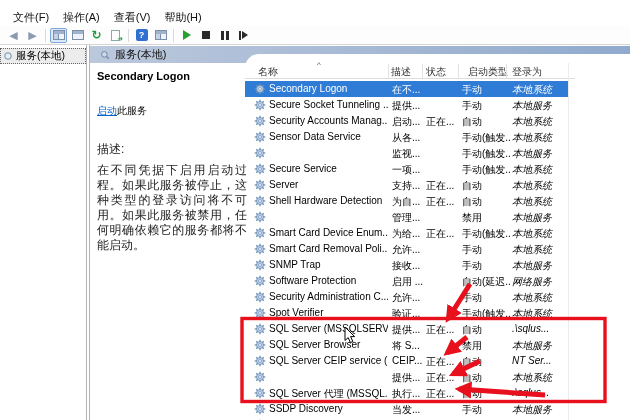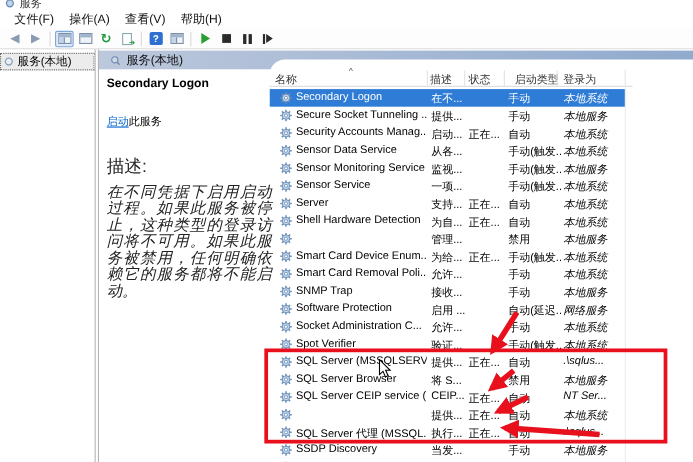--- a/index.html
+++ b/index.html
@@ -45,22 +45,22 @@
 
   .content { position:absolute; left:90px; top:0; width:540px; height:375px; background:#fff; }
   .band { position:absolute; left:0; top:1px; width:540px; height:17px; background:linear-gradient(to right,#bcc8dc,#90aacd); display:flex; align-items:center; gap:5px; padding-left:10px; font-size:11px; color:#101010; }
   .list-shell { position:absolute; left:155px; top:9px; width:385px; height:366px; background:#fff; border-top-left-radius:14px; }
 
   
   .ext { position:absolute; left:7px; top:18px; width:150px; }
   .svc-title { font-size:11px; font-weight:bold; margin-top:7px; color:#000; }
   .start-line { margin-top:22px; font-size:10px; }
   .link { color:#0063cc; text-decoration:underline; cursor:pointer;font-family:Liberation Serif, serif; }
-  .desc-label { margin-top:23px; font-size:16px; color:#222; }
-  .desc-text { margin-top:5px; font-size:14px; line-height:15px; color:#222; width:150px; text-align:justify;font-style:italic; }
+  .desc-label { margin-top:23px; font-size:12px; color:#222; }
+  .desc-text { margin-top:5px; font-size:12px; line-height:15px; color:#222; width:150px; text-align:justify; }
 
   
   .lheader { position:absolute; left:0; top:9px; width:330px; height:16px; border-bottom:1px solid #dcdcdc; font-size:10px; color:#333; }
   .hcell { position:absolute; top:2px; white-space:nowrap; }
   .hsep { position:absolute; top:1px; width:1px; height:14px; background:#e2e2e2; }
   .sort-caret { position:absolute; top:-3px; left:72px; font-size:8px; color:#555; }
   .list-right-line { position:absolute; left:323px; top:9px; width:1px; height:357px; background:#ececec; }
 
   .rows { position:absolute; left:0; top:27px; width:330px; height:339px; overflow:hidden; }
   .row { position:relative; width:323px; height:16px; font-size:10px; color:#000; }
@@ -74,28 +74,20 @@
   .row .gear { position:absolute; left:9px; top:2px; width:12px; height:12px; }
 
   
   .overlay { position:absolute; left:0; top:0; width:630px; height:420px; pointer-events:none; }
 </style>
 </head>
 <body>
 
 <div class="window">
 
-  <div class="titlebar">
-    <div class="tchunk">
-      <svg class="mini-gear" viewBox="0 0 16 16">
-        <circle cx="8" cy="8" r="5" fill="#c3d4e8" stroke="#6b8fb8" stroke-width="2"></circle>
-      </svg>
-      <span>服务</span>
-    </div>
-  </div>
 
   <div class="menubar">
     <span class="menu-item">文件(F)</span>
     <span class="menu-item">操作(A)</span>
     <span class="menu-item">查看(V)</span>
     <span class="menu-item">帮助(H)</span>
   </div>
 
   <div class="toolbar">
     <span class="tbtn">
@@ -162,21 +154,21 @@
         <svg class="mini-gear" viewBox="0 0 16 16">
           <circle cx="7" cy="7" r="4.5" fill="none" stroke="#5d7striped" stroke-width="0"></circle>
           <circle cx="7" cy="7" r="4.5" fill="#cdd9e8" stroke="#6d87a8" stroke-width="1.6"></circle>
           <line x1="10.5" y1="10.5" x2="14" y2="14" stroke="#6d87a8" stroke-width="2"></line>
         </svg>
         <span>服务(本地)</span>
       </div>
 
       <div class="list-shell">
         <div class="lheader">
-          <span class="hcell" style="left:5px">名称</span>
+          <span class="hcell" style="left:13px">名称</span>
           <span class="sort-caret">^</span>
           <span class="hcell" style="left:146px">描述</span>
           <span class="hcell" style="left:181px">状态</span>
           <span class="hcell" style="left:223px">启动类型</span>
           <span class="hcell" style="left:267px">登录为</span>
           <span class="hsep" style="left:143px"></span>
           <span class="hsep" style="left:177px"></span>
           <span class="hsep" style="left:213px"></span>
           <span class="hsep" style="left:261px"></span>
           <span class="hsep" style="left:323px"></span>
@@ -275,42 +267,41 @@
       <line x1="1" y1="8" x2="4" y2="8"></line>
                   <line x1="12" y1="8" x2="15" y2="8"></line>
       <line x1="3" y1="3" x2="5.2" y2="5.2"></line>
                   <line x1="10.8" y1="10.8" x2="13" y2="13"></line>
       <line x1="13" y1="3" x2="10.8" y2="5.2"></line>
                   <line x1="5.2" y1="10.8" x2="3" y2="13"></line>
     </g>
     <circle cx="8" cy="8" r="4.6" fill="#c3d4e8" stroke="#6b8fb8" stroke-width="1.2"></circle>
     <circle cx="8" cy="8" r="1.9" fill="#ffffff" stroke="#6b8fb8" stroke-width="1"></circle>
   </svg>
-    <span class="cell c-name">Sensor Monitoring Service</span>
     <span class="cell c-desc">监视...</span>
     <span class="cell c-status"></span>
     <span class="cell c-startup">手动(触发...</span>
     <span class="cell c-logon">本地服务</span>
   </div>
             <div class="row">
               <svg class="gear" viewBox="0 0 16 16">
     <g stroke="#6b8fb8" stroke-width="1.8">
       <line x1="8" y1="1" x2="8" y2="4"></line>
                   <line x1="8" y1="12" x2="8" y2="15"></line>
       <line x1="1" y1="8" x2="4" y2="8"></line>
                   <line x1="12" y1="8" x2="15" y2="8"></line>
       <line x1="3" y1="3" x2="5.2" y2="5.2"></line>
                   <line x1="10.8" y1="10.8" x2="13" y2="13"></line>
       <line x1="13" y1="3" x2="10.8" y2="5.2"></line>
                   <line x1="5.2" y1="10.8" x2="3" y2="13"></line>
     </g>
     <circle cx="8" cy="8" r="4.6" fill="#c3d4e8" stroke="#6b8fb8" stroke-width="1.2"></circle>
     <circle cx="8" cy="8" r="1.9" fill="#ffffff" stroke="#6b8fb8" stroke-width="1"></circle>
   </svg>
-    <span class="cell c-name">Sensor Service</span>
+    <span class="cell c-name">Secure Service</span>
     <span class="cell c-desc">一项...</span>
     <span class="cell c-status"></span>
     <span class="cell c-startup">手动(触发...</span>
     <span class="cell c-logon">本地系统</span>
   </div>
             <div class="row">
               <svg class="gear" viewBox="0 0 16 16">
     <g stroke="#6b8fb8" stroke-width="1.8">
       <line x1="8" y1="1" x2="8" y2="4"></line>
                   <line x1="8" y1="12" x2="8" y2="15"></line>
@@ -463,21 +454,21 @@
       <line x1="1" y1="8" x2="4" y2="8"></line>
                   <line x1="12" y1="8" x2="15" y2="8"></line>
       <line x1="3" y1="3" x2="5.2" y2="5.2"></line>
                   <line x1="10.8" y1="10.8" x2="13" y2="13"></line>
       <line x1="13" y1="3" x2="10.8" y2="5.2"></line>
                   <line x1="5.2" y1="10.8" x2="3" y2="13"></line>
     </g>
     <circle cx="8" cy="8" r="4.6" fill="#c3d4e8" stroke="#6b8fb8" stroke-width="1.2"></circle>
     <circle cx="8" cy="8" r="1.9" fill="#ffffff" stroke="#6b8fb8" stroke-width="1"></circle>
   </svg>
-    <span class="cell c-name">Socket Administration C...</span>
+    <span class="cell c-name">Security Administration C...</span>
     <span class="cell c-desc">允许...</span>
     <span class="cell c-status"></span>
     <span class="cell c-startup">手动</span>
     <span class="cell c-logon">本地系统</span>
   </div>
             <div class="row">
               <svg class="gear" viewBox="0 0 16 16">
     <g stroke="#6b8fb8" stroke-width="1.8">
       <line x1="8" y1="1" x2="8" y2="4"></line>
                   <line x1="8" y1="12" x2="8" y2="15"></line>

